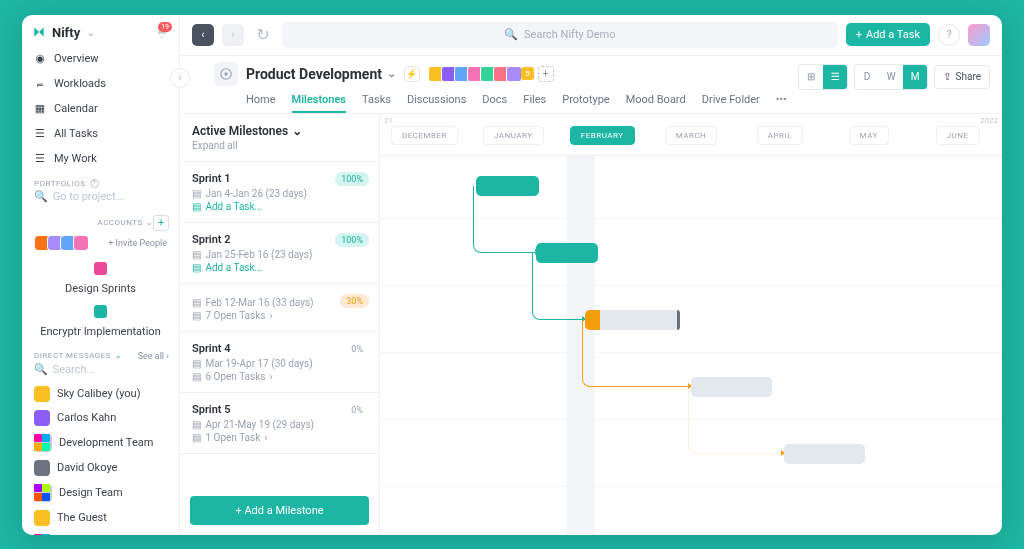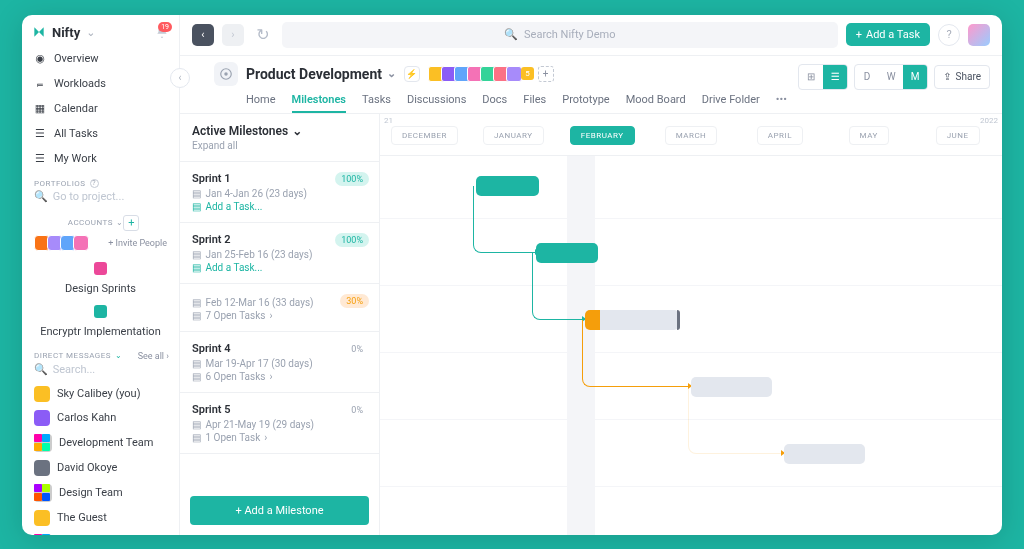--- a/index.html
+++ b/index.html
@@ -8,21 +8,21 @@
 .sidebar { width: 158px; border-right: 1px solid #eef0f3; display: flex; flex-direction: column; font-size: 11px; color: #3a3f47; overflow-y: auto; }
 .brand { display: flex; align-items: center; padding: 10px 10px 6px; gap: 6px; }
 .brand-logo { width: 14px; height: 14px; }
 .brand-name { font-weight: 700; font-size: 13px; color: #2b2f36; }
 .brand-chev { color: #aab1bd; }
 .nav-item { display: flex; align-items: center; gap: 8px; padding: 6px 12px; cursor: pointer; }
 .nav-item .ico { width: 12px; display: flex; justify-content: center; color: #3a3f47; }
 .section-label { font-size: 8px; letter-spacing: .5px; color: #9aa2b0; padding: 8px 12px 2px; text-transform: uppercase; display: flex; align-items: center; gap: 4px; }
 .section-label .chev { font-size: 8px; color: #1db5a3; }
 .search-proj { color: #bfc6d1; font-size: 11px; padding: 0 12px 6px; display: flex; align-items: center; gap: 5px; }
-.accounts-head { display: flex; align-items: center; justify-content: center; padding: 6px 10px 2px 16px; }
+.accounts-head { display: flex; align-items: center; justify-content: flex-end; padding: 6px 10px 2px 16px; }
 .accounts-head .lbl { font-size: 8px; letter-spacing: .5px; color: #9aa2b0; text-transform: uppercase; display: flex; align-items: center; gap: 3px; }
 .plus-box { width: 16px; height: 16px; border: 1px solid #d8dde6; border-radius: 3px; display: flex; align-items: center; justify-content: center; color: #1db5a3; font-size: 11px; cursor: pointer; }
 .avatar-row { display: flex; align-items: center; padding: 2px 12px 6px; gap: 0; }
 .avatar-row img, .av { width: 16px; height: 16px; border-radius: 4px; margin-right: -3px; border: 1px solid #fff; }
 .av { background: linear-gradient(135deg,#f0a,#0af); }
 .invite { font-size: 9px; color: #8a90a0; margin-left: auto; cursor: pointer; }
 .proj-item { display: flex; align-items: center; gap: 7px; padding: 5px 12px; cursor: pointer; flex-direction: column; }
 .proj-sq { width: 13px; height: 13px; border-radius: 3px; }
 .dm-head { display: flex; align-items: center; justify-content: space-between; padding: 8px 10px 2px 12px; }
 .see-all { font-size: 9px; color: #8a90a0; cursor: pointer; }

